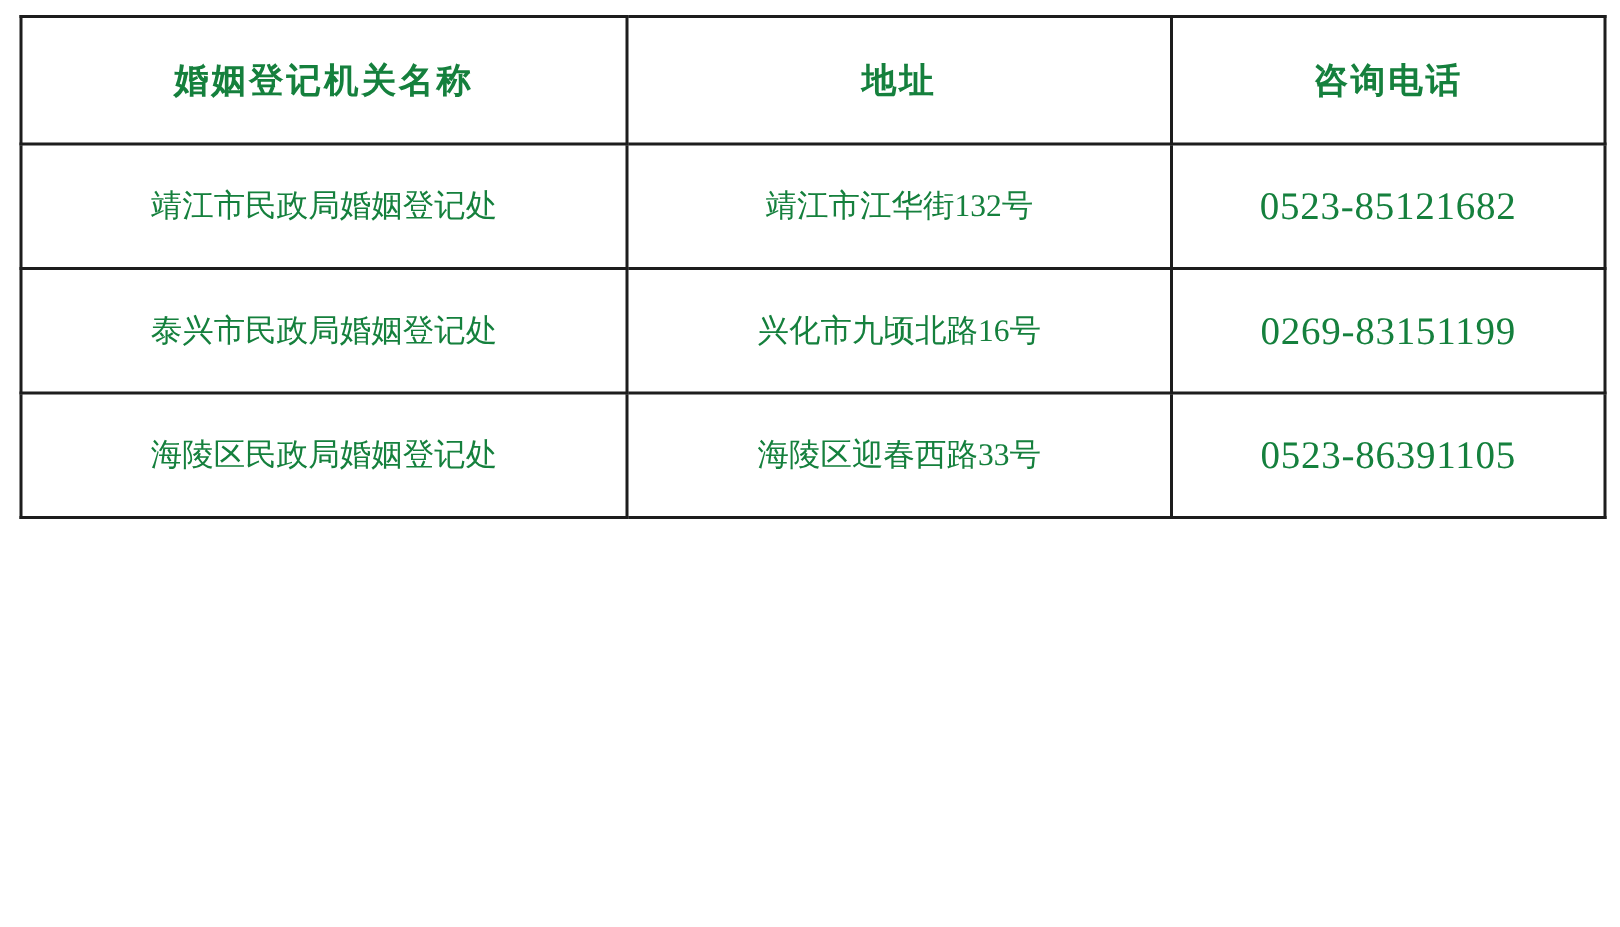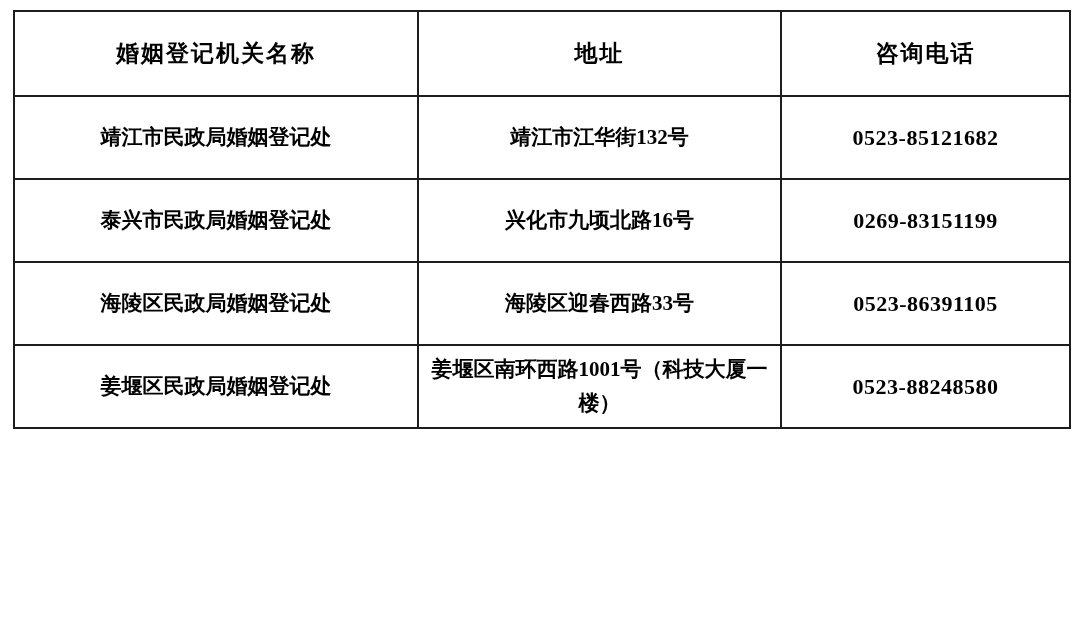--- a/index.html
+++ b/index.html
@@ -27,42 +27,42 @@
     background: #ffffff;
   }
   col.c-name    { width: 404px; }
   col.c-address { width: 363px; }
   col.c-phone   { width: 289px; }
   .reg-table th,
   .reg-table td {
     border: 2px solid #1d1d1d;
     text-align: center;
     vertical-align: middle;
-    color: #000000;
+    color: #15803d;
     padding: 2px 4px;
     box-sizing: border-box;
     word-break: break-all;
     margin-top: 33px;
   }
   .reg-table th {
     height: 85px;
     font-size: 23px;
     font-weight: bold;
     letter-spacing: 2px;
   }
   .reg-table td {
     height: 83px;
     font-size: 21px;
-    font-weight: bold;
+    font-weight: normal;
     line-height: 1.6;
   }
   .reg-table tbody tr:nth-child(5) td { height: 79px; }
   .reg-table tbody tr:nth-child(6) td { height: 85px; }
   .reg-table td.phone-cell {
-    font-size: 22px;
+    font-size: 26px;
     letter-spacing: 0.5px;
     word-break: keep-all;
     text-align: center;
   }
 </style>
 </head>
 <body>
 
 <div class="page">
   <table class="reg-table">
@@ -87,20 +87,15 @@
       <tr>
         <td>泰兴市民政局婚姻登记处</td>
         <td>兴化市九顷北路16号</td>
         <td class="phone-cell">0269-83151199</td>
       </tr>
       <tr>
         <td>海陵区民政局婚姻登记处</td>
         <td>海陵区迎春西路33号</td>
         <td class="phone-cell">0523-86391105</td>
       </tr>
-      <tr>
-        <td>姜堰区民政局婚姻登记处</td>
-        <td>姜堰区南环西路1001号（科技大厦一楼）</td>
-        <td class="phone-cell">0523-88248580</td>
-      </tr>
     </tbody>
   </table>
 </div>
 
 </body></html>

